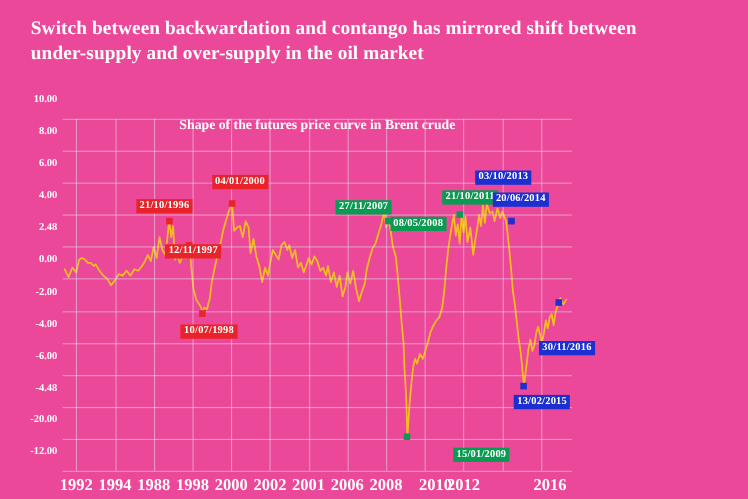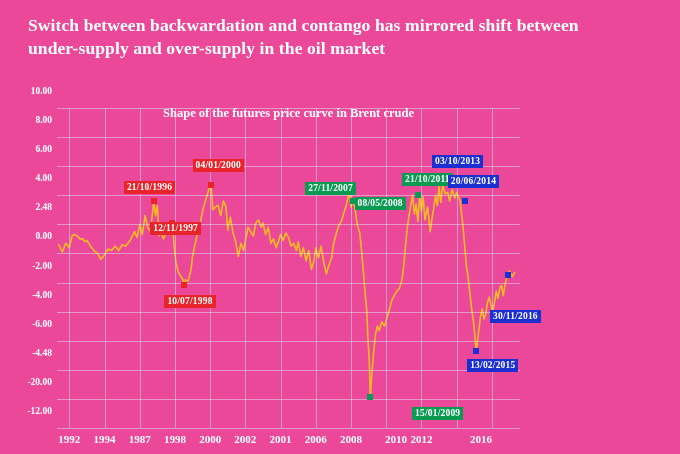--- a/index.html
+++ b/index.html
@@ -76,21 +76,21 @@
     left: 0px;
     top: 3px;
     width: 52px;
     height: 320px;
   }
   .xtick {
     position: absolute;
     color: #ffffff;
     font-family: "Liberation Serif", serif;
     font-weight: bold;
-    font-size: 11px;
+    font-size: 15px;
     transform: translateX(-50%);
     white-space: nowrap;
     top: 0;
   }
   #xlabels {
     position: absolute;
     left: 57px;
     top: 345px;
     width: 463px;
     height: 16px;
@@ -181,31 +181,31 @@
         <div class="ytick" style="top: 174.545px;">-2.00</div>
         <div class="ytick" style="top: 203.636px;">-4.00</div>
         <div class="ytick" style="top: 232.727px;">-6.00</div>
         <div class="ytick" style="top: 261.818px;">-4.48</div>
         <div class="ytick" style="top: 290.909px;">-20.00</div>
         <div class="ytick" style="top: 320px;">-12.00</div>
       </div>
     <div id="xlabels">
         <div class="xtick" style="left: 12.3232px;">1992</div>
         <div class="xtick" style="left: 47.5323px;">1994</div>
-        <div class="xtick" style="left: 82.7414px;">1987</div>
+        <div class="xtick" style="left: 82.7414px;">1988</div>
         <div class="xtick" style="left: 117.951px;">1998</div>
         <div class="xtick" style="left: 153.16px;">2000</div>
         <div class="xtick" style="left: 188.369px;">2002</div>
         <div class="xtick" style="left: 223.578px;">2001</div>
         <div class="xtick" style="left: 258.787px;">2006</div>
         <div class="xtick" style="left: 293.996px;">2008</div>
         <div class="xtick" style="left: 315px; margin-left: 24px;">2010</div>
         <div class="xtick" style="left: 364.414px;">2012</div>
         <div class="xtick" style="left: 399.624px; margin-top: 24px;">2014</div>
-        <div class="xtick" style="left: 424px;">2016</div>
+        <div class="xtick" style="left: 443px;">2016</div>
       </div>
 
     <div id="plot">
       <svg id="series-svg" viewBox="0 0 463 320" preserveAspectRatio="none">
           <polyline points="1.76,136.73 5.28,144.00 8.80,135.27 12.32,139.64 14.96,128.00 17.60,126.55 20.25,128.00 22.89,130.91 25.53,130.91 28.17,133.82 29.93,132.36 33.45,138.18 36.97,142.55 40.49,145.45 44.01,151.27 47.53,146.91 51.05,141.09 54.57,142.55 58.10,138.18 61.62,142.55 65.14,136.73 68.66,138.18 72.18,133.82 74.82,129.45 77.46,123.64 80.10,129.45 82.74,116.36 85.38,126.55 88.02,107.64 90.66,119.27 93.30,123.64 95.06,109.09 96.83,93.09 98.59,107.64 100.35,97.45 102.11,128.00 103.87,123.64 106.51,130.91 109.15,125.09 111.79,126.55 114.43,117.82 115.49,114.91 117.07,136.73 118.83,154.18 121.47,164.36 124.11,168.73 125.87,171.64 127.10,177.45 128.51,171.64 131.15,173.09 133.79,162.91 135.56,148.36 138.20,135.27 140.84,123.64 143.48,113.45 146.12,100.36 148.76,91.64 151.40,82.91 153.16,78.55 154.04,77.09 155.80,101.82 158.44,98.91 161.08,97.45 163.72,107.64 166.36,93.09 169.00,98.91 170.76,122.18 173.40,109.09 176.05,125.09 178.69,133.82 181.33,148.36 183.97,135.27 186.61,142.55 188.37,132.36 191.01,119.27 193.65,123.64 196.29,128.00 198.93,114.91 201.57,112.00 204.21,119.27 205.97,114.91 208.61,126.55 211.25,119.27 213.90,135.27 216.54,130.91 219.18,139.64 221.82,132.36 223.58,126.55 226.22,132.36 228.86,125.09 231.50,129.45 234.14,138.18 236.78,135.27 239.42,142.55 241.18,133.82 243.82,148.36 246.46,139.64 249.10,152.73 251.75,142.55 254.39,161.45 257.03,152.73 258.79,139.64 261.43,149.82 264.07,138.18 266.71,154.18 269.35,165.82 271.99,157.09 274.63,149.82 276.39,136.73 279.03,126.55 281.67,117.82 284.31,113.45 286.95,104.73 289.60,96.00 292.24,84.36 292.41,82.91 294.00,98.91 295.76,93.09 297.52,97.45 300.16,116.36 302.80,125.09 304.56,142.55 306.32,162.91 308.08,184.73 309.84,203.64 310.72,226.91 312.30,253.09 313.36,289.45 315.12,261.82 316.88,241.45 318.64,225.45 320.40,218.18 322.16,222.55 324.80,213.82 327.44,218.18 329.21,212.36 331.85,203.64 334.49,193.45 337.13,187.64 339.77,183.27 342.41,180.36 345.05,171.64 346.81,157.09 348.57,136.73 350.33,119.27 352.97,101.82 355.61,87.27 357.37,106.18 359.13,96.00 360.89,113.45 362.65,87.27 364.41,103.27 366.17,88.73 367.94,112.00 370.58,98.91 373.22,123.64 374.98,110.55 376.74,100.36 378.50,87.27 380.26,97.45 382.02,78.55 383.78,94.55 385.54,77.09 388.18,85.82 390.82,84.36 392.58,93.09 395.22,81.45 397.86,90.18 399.62,84.36 401.38,88.73 403.14,93.09 405.79,116.36 407.90,139.64 409.31,157.09 411.07,168.73 412.83,184.73 414.59,200.73 416.35,212.36 417.23,221.09 419.34,242.91 421.63,224.00 423.39,209.45 425.15,200.73 426.91,210.91 428.67,206.55 430.43,194.91 432.19,189.09 433.95,196.36 435.71,203.64 437.47,194.91 439.23,183.27 440.99,190.55 442.75,180.36 444.52,177.45 446.28,187.64 448.04,176.00 450.68,167.27 452.44,162.91 455.08,168.73 457.72,164.36" fill="none" stroke="#f5bc20" stroke-width="1.6" stroke-linejoin="round" stroke-linecap="round"></polyline>
         </svg>
     <div class="gridline-h" style="top: 0px;"></div>
         <div class="gridline-h" style="top: 29.0909px;"></div>
         <div class="gridline-h" style="top: 58.1818px;"></div>
         <div class="gridline-h" style="top: 87.2727px;"></div>

